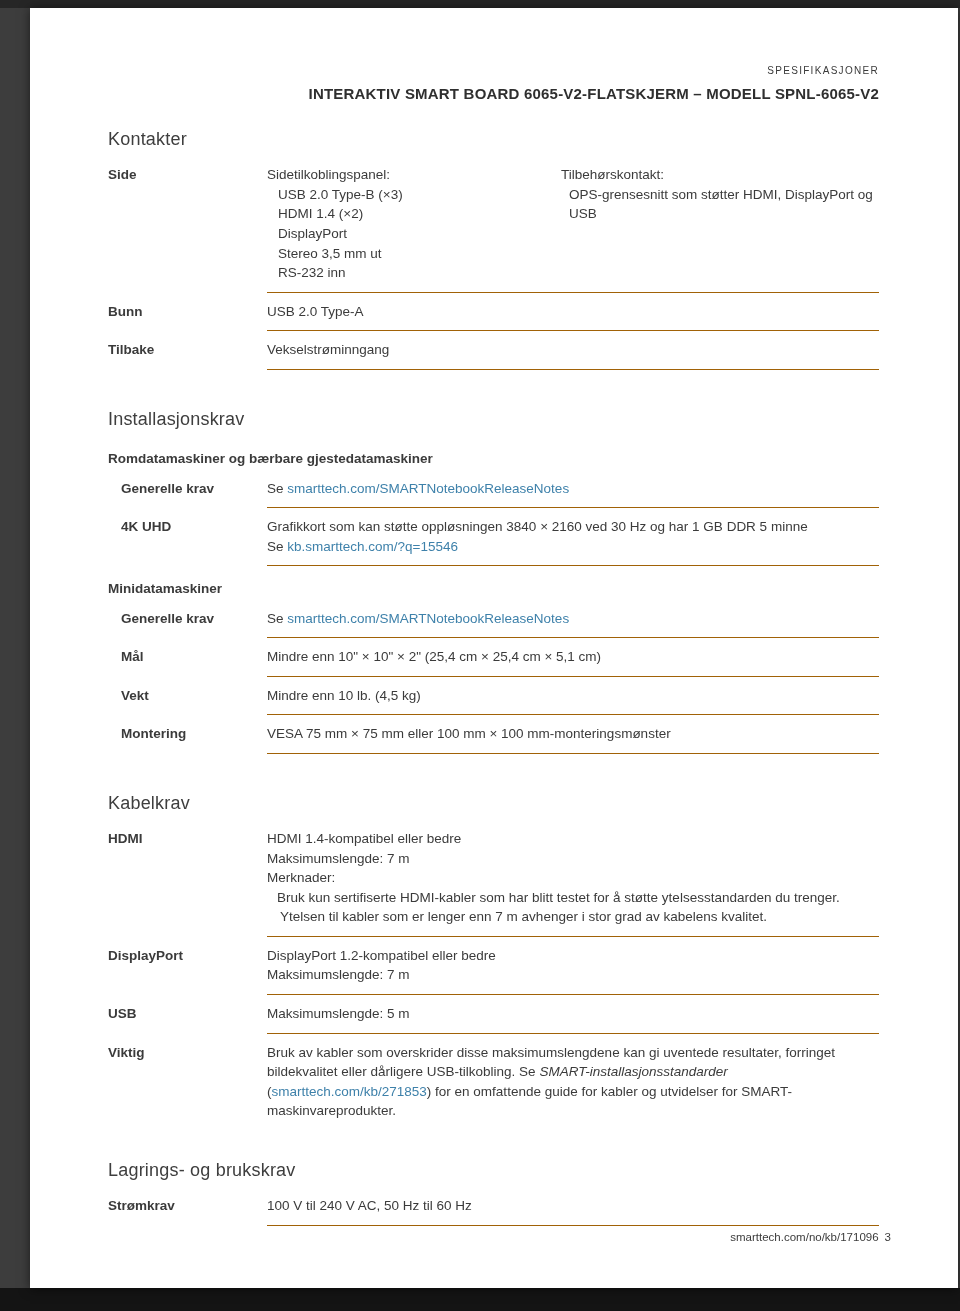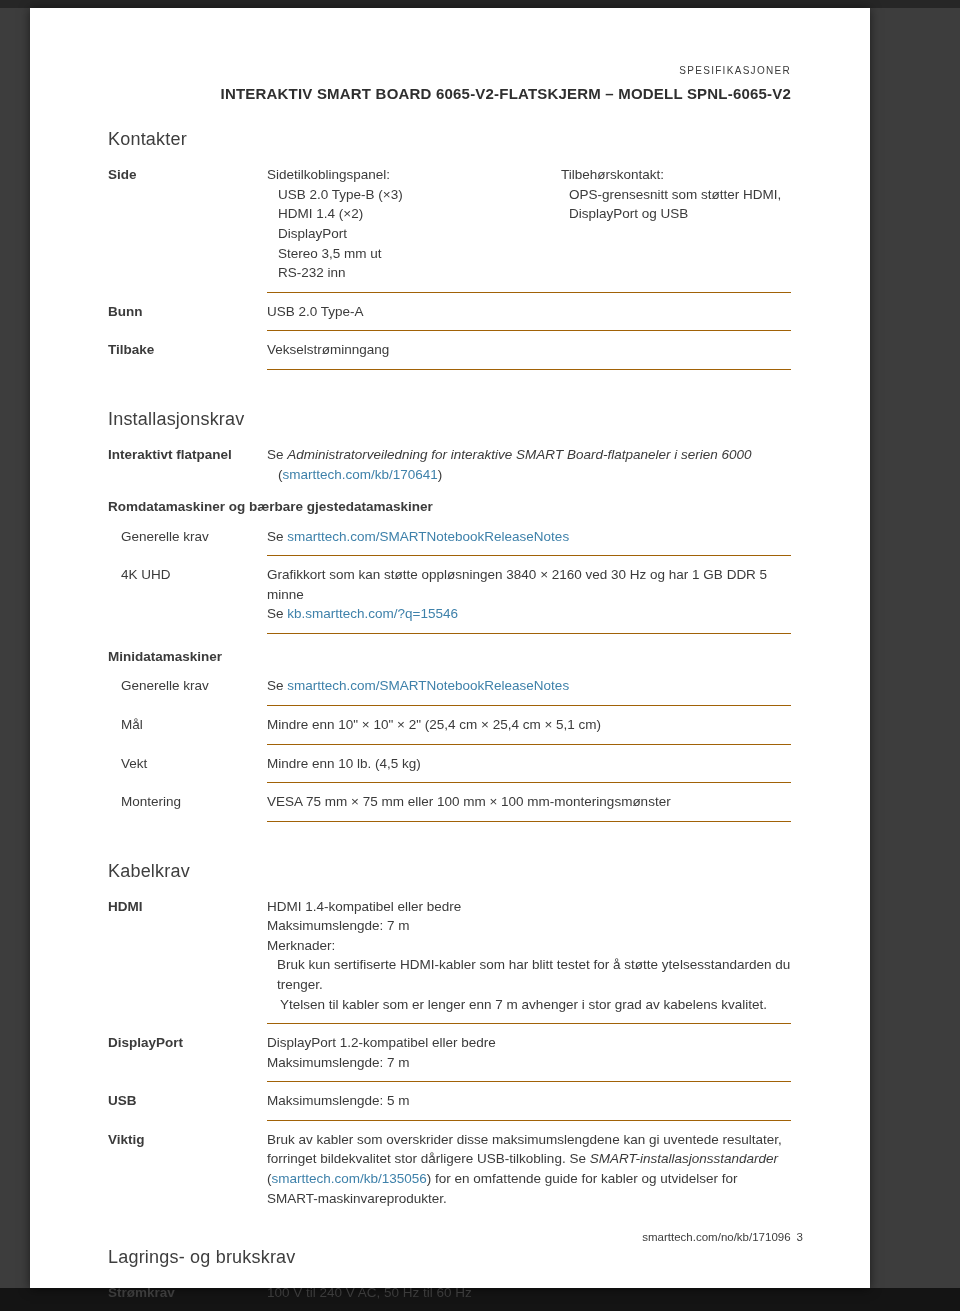--- a/index.html
+++ b/index.html
@@ -13,42 +13,42 @@
   .top-strip {
     position: absolute; top: 0; left: 0; width: 100%; height: 8px;
     background: #262626;
   }
   .bottom-strip {
     position: absolute; bottom: 0; left: 0; width: 100%; height: 23px;
     background: #141414;
   }
   .page {
     position: absolute; left: 30px; top: 8px;
-    width: 840px; height: 1280px;
+    width: 928px; height: 1280px;
     box-sizing: border-box;
     background: #ffffff;
     box-shadow: 0 1px 10px rgba(0,0,0,0.55);
     padding: 56px 79px 0 78px;
     font-size: 13.5px;
     color: #3b3b3b;
     line-height: 1.45;
   }
   .doc-header { text-align: right; margin-bottom: 22px; }
   .doc-type { font-size: 10px; letter-spacing: 1.3px; color: #3a3a3a; }
   .doc-title { font-size: 15px; font-weight: bold; letter-spacing: 0.2px; margin-top: 4px; color: #2f2f2f; }
 
   h2.section-title {
     font-size: 18px; font-weight: 400; color: #3e3e3e;
     margin: 36px 0 4px 0; letter-spacing: 0.2px;
   }
   h2.section-title.first { margin-top: 16px; }
 
   .row { display: grid; grid-template-columns: 159px 1fr; align-items: stretch; }
   .row .label { font-weight: bold; padding-top: 9px; }
-  .row .label.indent { padding-left: 13px; font-weight: normal; }
+  .row .label.indent { padding-left: 13px; font-weight: bold; }
   .row .value { padding-top: 9px; }
   .row .value.bordered { padding-bottom: 9px; border-bottom: 1px solid #a16207; }
   .value-cols { display: grid; grid-template-columns: 294px 1fr; }
   .indent1 { padding-left: 11px; }
   .indent2 { padding-left: 8px; }
   .subheading { font-weight: bold; padding: 13px 0 1px 0; }
   .note { padding-left: 10px; }
   .note2 { padding-left: 13px; }
   .italic { font-style: italic; }
   .link { color: #3e81aa; cursor: pointer; text-decoration: none; }
@@ -99,27 +99,20 @@
     <div class="value bordered">USB 2.0 Type-A</div>
   </div>
 
   <div class="row">
     <div class="label">Tilbake</div>
     <div class="value bordered">Vekselstrøminngang</div>
   </div>
 
   <h2 class="section-title">Installasjonskrav</h2>
 
-  <div class="row">
-    <div class="label">Interaktivt flatpanel</div>
-    <div class="value">
-      <div><span>Se </span><span class="italic">Administratorveiledning for interaktive SMART Board-flatpaneler i serien 6000</span></div>
-      <div class="indent1"><span>(</span><a class="link">smarttech.com/kb/170641</a><span>)</span></div>
-    </div>
-  </div>
 
   <div class="subheading">Romdatamaskiner og bærbare gjestedatamaskiner</div>
 
   <div class="row">
     <div class="label indent">Generelle krav</div>
     <div class="value bordered"><span>Se </span><a class="link">smarttech.com/SMARTNotebookReleaseNotes</a></div>
   </div>
 
   <div class="row">
     <div class="label indent">4K UHD</div>
@@ -173,21 +166,21 @@
   </div>
 
   <div class="row">
     <div class="label">USB</div>
     <div class="value bordered">Maksimumslengde: 5 m</div>
   </div>
 
   <div class="row">
     <div class="label">Viktig</div>
     <div class="value">
-      <span>Bruk av kabler som overskrider disse maksimumslengdene kan gi uventede resultater, forringet bildekvalitet stor dårligere USB-tilkobling. Se </span><span class="italic">SMART-installasjonsstandarder</span><span> (</span><a class="link">smarttech.com/kb/135056</a><span>) for en omfattende guide for kabler og utvidelser for SMART-maskinvareprodukter.</span>
+      <span>Bruk av kabler som overskrider disse maksimumslengdene kan gi uventede resultater, forringet bildekvalitet eller dårligere USB-tilkobling. Se </span><span class="italic">SMART-installasjonsstandarder</span><span> (</span><a class="link">smarttech.com/kb/271853</a><span>) for en omfattende guide for kabler og utvidelser for SMART-maskinvareprodukter.</span>
     </div>
   </div>
 
   <h2 class="section-title">Lagrings- og brukskrav</h2>
 
   <div class="row">
     <div class="label">Strømkrav</div>
     <div class="value bordered">100 V til 240 V AC, 50 Hz til 60 Hz</div>
   </div>
 

